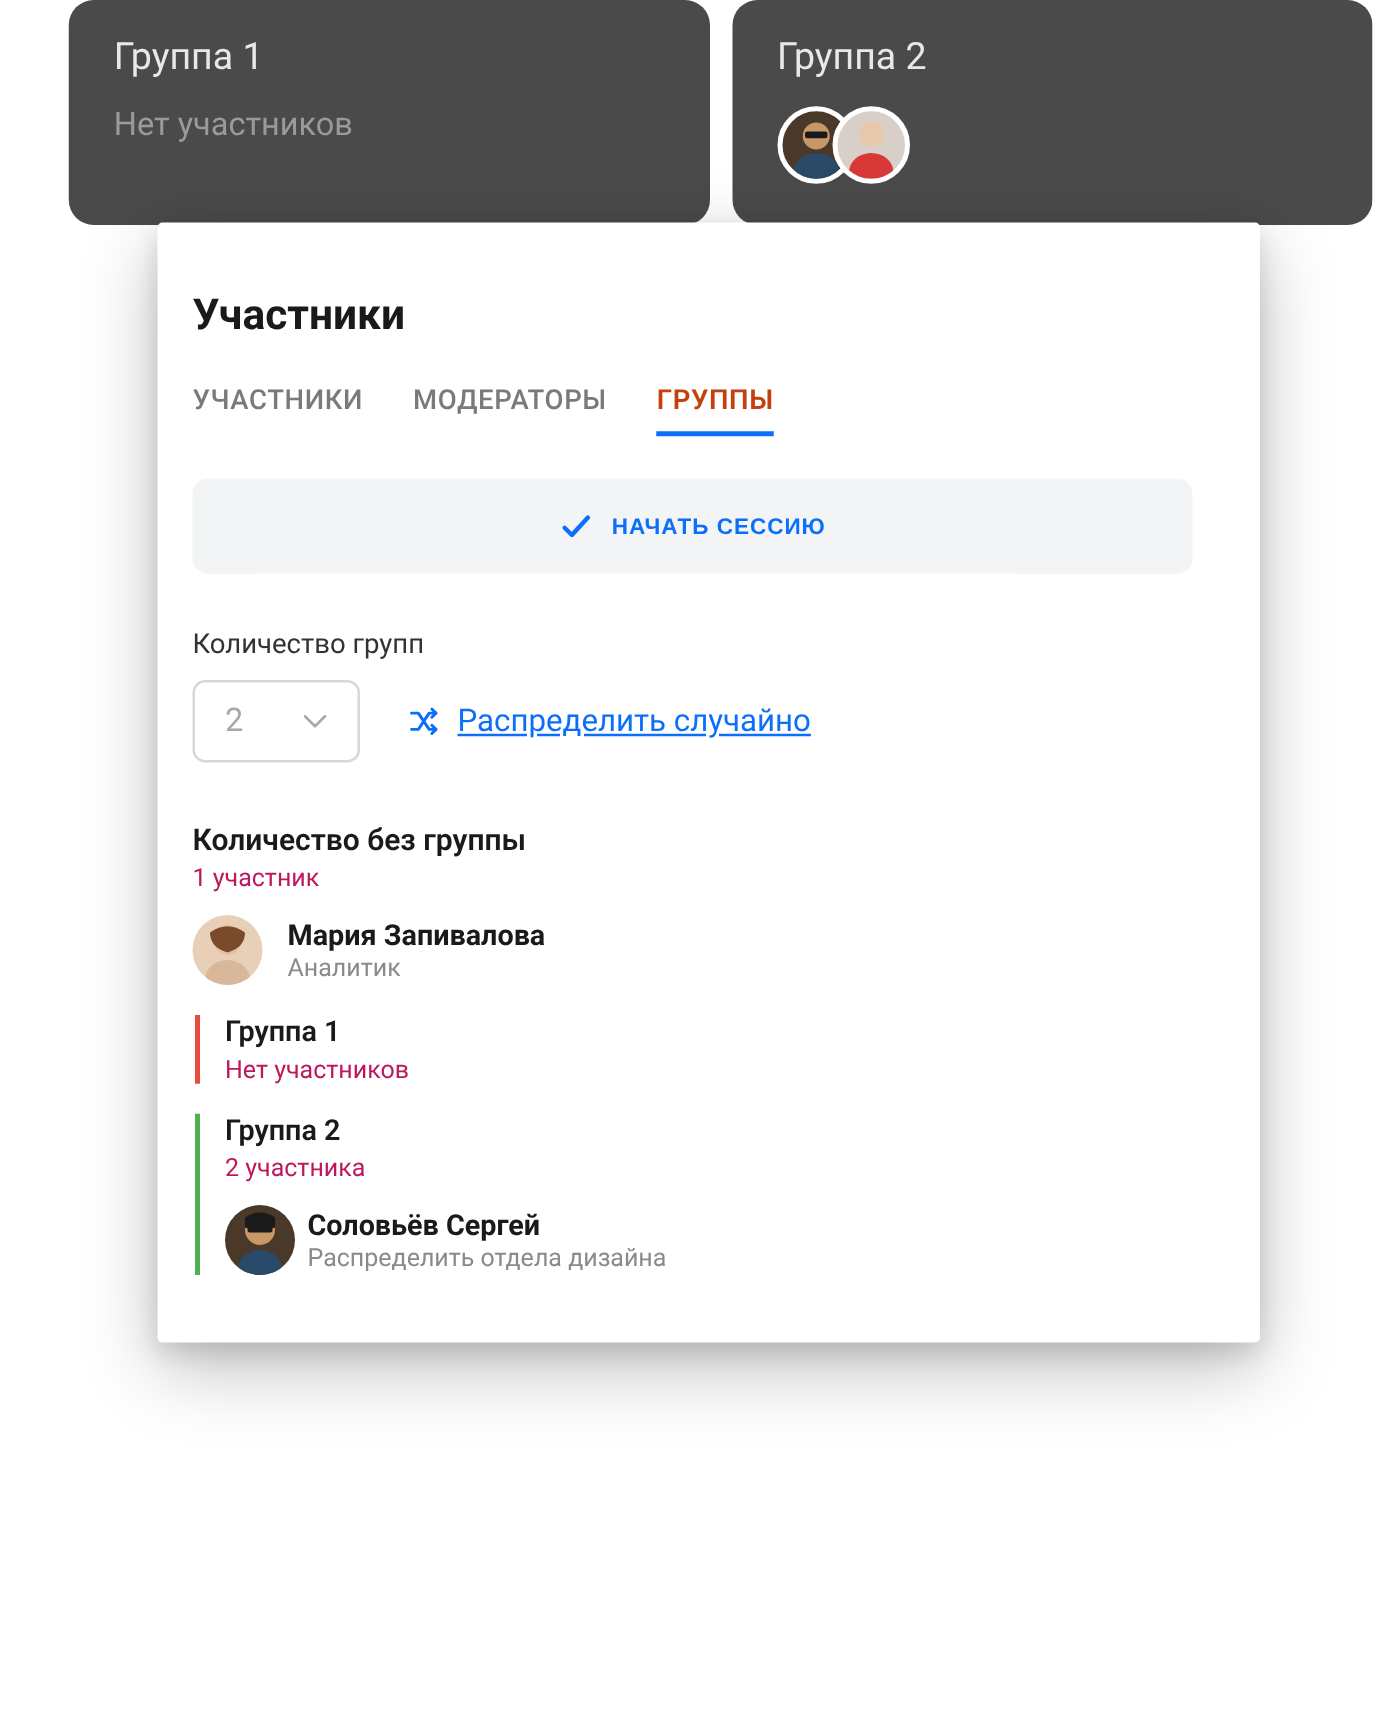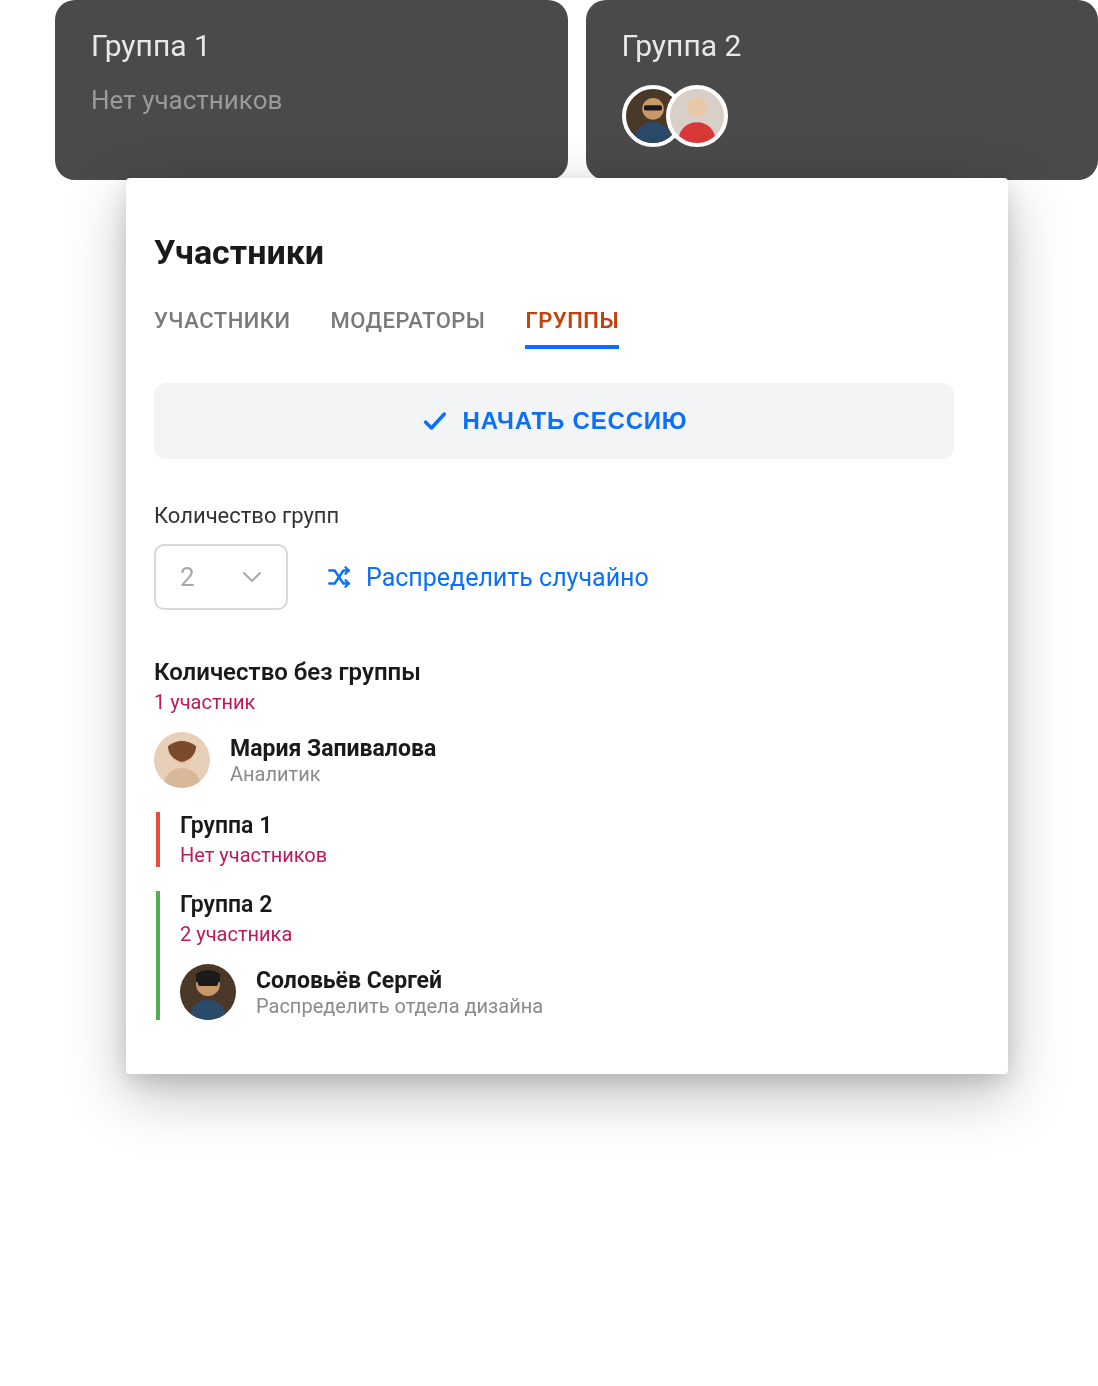--- a/index.html
+++ b/index.html
@@ -107,21 +107,21 @@
       gap: 14px;
       cursor: pointer;
       margin-bottom: 44px;
     }
     .start-session-btn .icon-check {
       width: 28px;
       height: 28px;
     }
     .start-session-label {
       color: #0c6ff9;
-      font-size: 24px;
+      font-size: 18px;
       font-weight: 600;
       letter-spacing: 0.8px;
     }
     .field-label {
       font-size: 22px;
       color: #333;
       margin-bottom: 16px;
     }
     .group-count-row {
       display: flex;
@@ -148,20 +148,21 @@
       width: 20px;
       height: 12px;
     }
     .shuffle-link {
       display: flex;
       align-items: center;
       gap: 14px;
       color: #0c6ff9;
       font-size: 25px;
       cursor: pointer;
+      text-decoration: underline;
     }
     .shuffle-icon {
       width: 26px;
       height: 26px;
     }
     .section-title {
       font-size: 24px;
       font-weight: 600;
       color: #1a1a1a;
       margin-bottom: 4px;
@@ -209,20 +210,21 @@
     }
     .group-section.green {
       border-left-color: #4fb04f;
     }
     .group-section .section-title {
       font-size: 23px;
     }
     .group-section .participant-row {
       margin-top: 14px;
       margin-bottom: 6px;
+      gap: 10px;
     }
     
     .avatar-svg {
       width: 100%;
       height: 100%;
     }
   </style>
 </head>
 <body>
 

